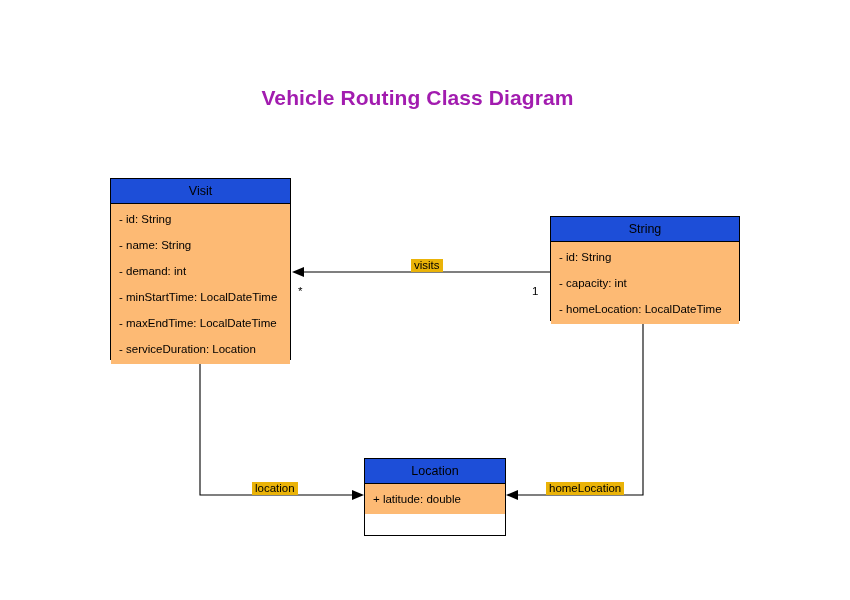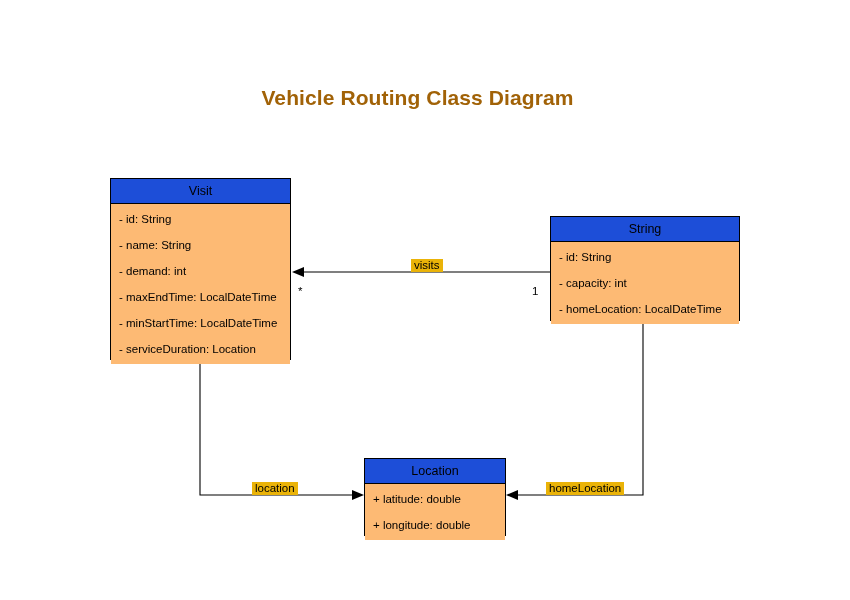--- a/index.html
+++ b/index.html
@@ -27,21 +27,21 @@
   
   .diagram-title {
     position: absolute;
     left: 0;
     top: 86px;
     width: 835px;
     text-align: center;
     font-size: 21px;
     font-weight: bold;
     letter-spacing: 0.1px;
-    color: #a16207;
+    color: #a21caf;
     white-space: nowrap;
   }
 
   
   .edge-layer {
     position: absolute;
     left: 0;
     top: 0;
     width: 850px;
     height: 600px;
@@ -152,36 +152,35 @@
   <div class="multiplicity" id="mult-visit-end">*</div>
 
   <div class="multiplicity" id="mult-vehicle-end">1</div>
 
   <div class="uml-class" id="class-visit">
     <div class="uml-class-name">Visit</div>
     <div class="uml-attributes">
       <div class="uml-attr">- id: String</div>
       <div class="uml-attr">- name: String</div>
       <div class="uml-attr">- demand: int</div>
+      <div class="uml-attr">- minStartTime: LocalDateTime</div>
       <div class="uml-attr">- maxEndTime: LocalDateTime</div>
-      <div class="uml-attr">- minStartTime: LocalDateTime</div>
       <div class="uml-attr">- serviceDuration: Location</div>
     </div>
   </div>
 
   <div class="uml-class" id="class-vehicle">
     <div class="uml-class-name">String</div>
     <div class="uml-attributes">
       <div class="uml-attr">- id: String</div>
       <div class="uml-attr">- capacity: int</div>
       <div class="uml-attr">- homeLocation: LocalDateTime</div>
     </div>
   </div>
 
   <div class="uml-class" id="class-location">
     <div class="uml-class-name">Location</div>
     <div class="uml-attributes">
       <div class="uml-attr">+ latitude: double</div>
-      <div class="uml-attr">+ longitude: double</div>
     </div>
   </div>
 
 </div>
 
 </body></html>

